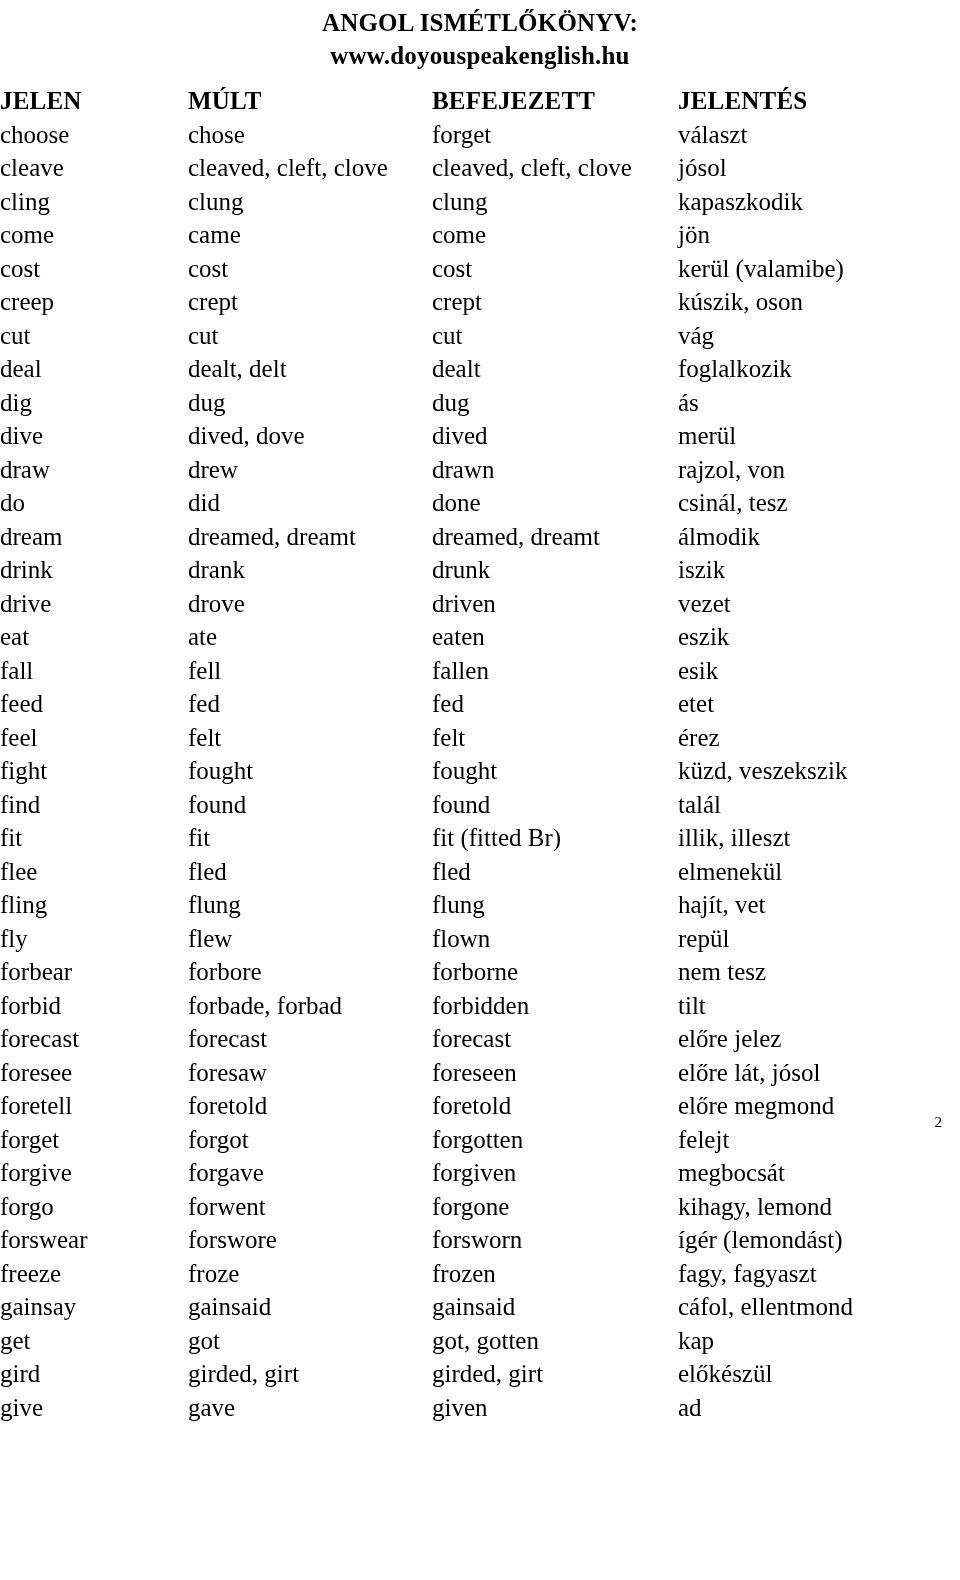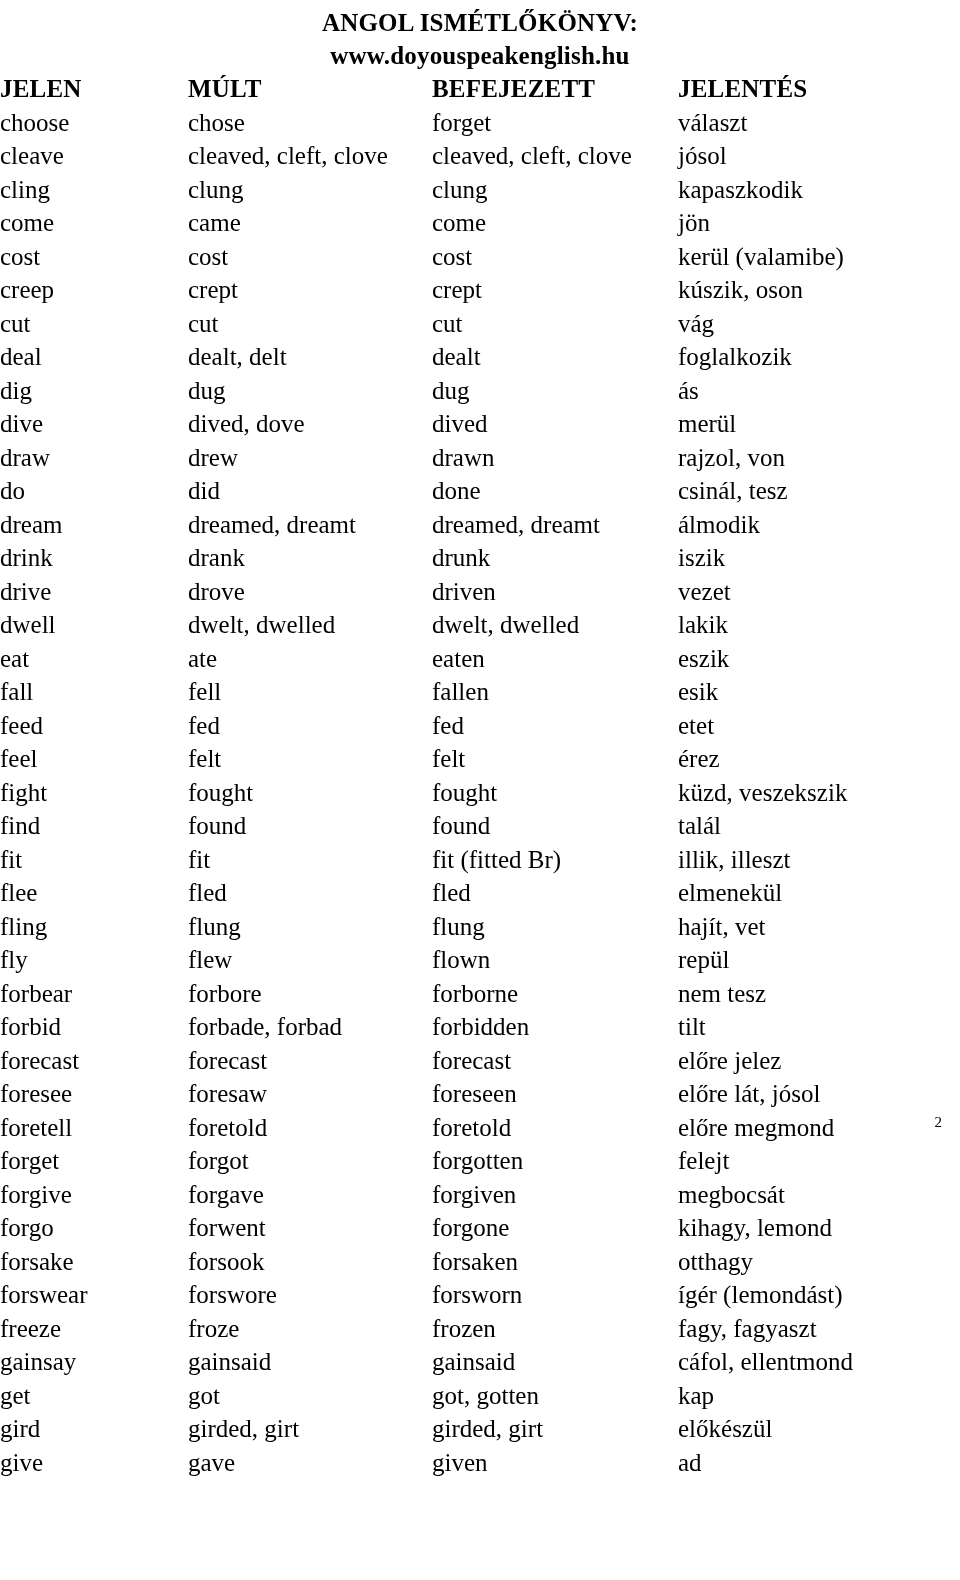--- a/index.html
+++ b/index.html
@@ -26,20 +26,21 @@
   }
   .title-line {
     font-weight: bold;
     font-size: 25px;
     line-height: 33px;
     letter-spacing: 0.2px;
   }
   table.verbs {
     border-collapse: collapse;
     width: 960px;
+    margin-top: 12px;
     table-layout: fixed;
   }
   table.verbs th, table.verbs td {
     text-align: left;
     vertical-align: baseline;
     font-size: 25px;
     line-height: 33.5px;
     height: 33.5px;
     padding: 0;
     white-space: nowrap;
@@ -175,26 +176,20 @@
           <td class="col3">drunk</td>
           <td class="col4">iszik</td>
         </tr>
         <tr>
           <td class="col1">drive</td>
           <td class="col2">drove</td>
           <td class="col3">driven</td>
           <td class="col4">vezet</td>
         </tr>
         <tr>
-          <td class="col1">dwell</td>
-          <td class="col2">dwelt, dwelled</td>
-          <td class="col3">dwelt, dwelled</td>
-          <td class="col4">lakik</td>
-        </tr>
-        <tr>
           <td class="col1">eat</td>
           <td class="col2">ate</td>
           <td class="col3">eaten</td>
           <td class="col4">eszik</td>
         </tr>
         <tr>
           <td class="col1">fall</td>
           <td class="col2">fell</td>
           <td class="col3">fallen</td>
           <td class="col4">esik</td>
@@ -289,26 +284,20 @@
           <td class="col3">forgiven</td>
           <td class="col4">megbocsát</td>
         </tr>
         <tr>
           <td class="col1">forgo</td>
           <td class="col2">forwent</td>
           <td class="col3">forgone</td>
           <td class="col4">kihagy, lemond</td>
         </tr>
         <tr>
-          <td class="col1">forsake</td>
-          <td class="col2">forsook</td>
-          <td class="col3">forsaken</td>
-          <td class="col4">otthagy</td>
-        </tr>
-        <tr>
           <td class="col1">forswear</td>
           <td class="col2">forswore</td>
           <td class="col3">forsworn</td>
           <td class="col4">ígér (lemondást)</td>
         </tr>
         <tr>
           <td class="col1">freeze</td>
           <td class="col2">froze</td>
           <td class="col3">frozen</td>
           <td class="col4">fagy, fagyaszt</td>

